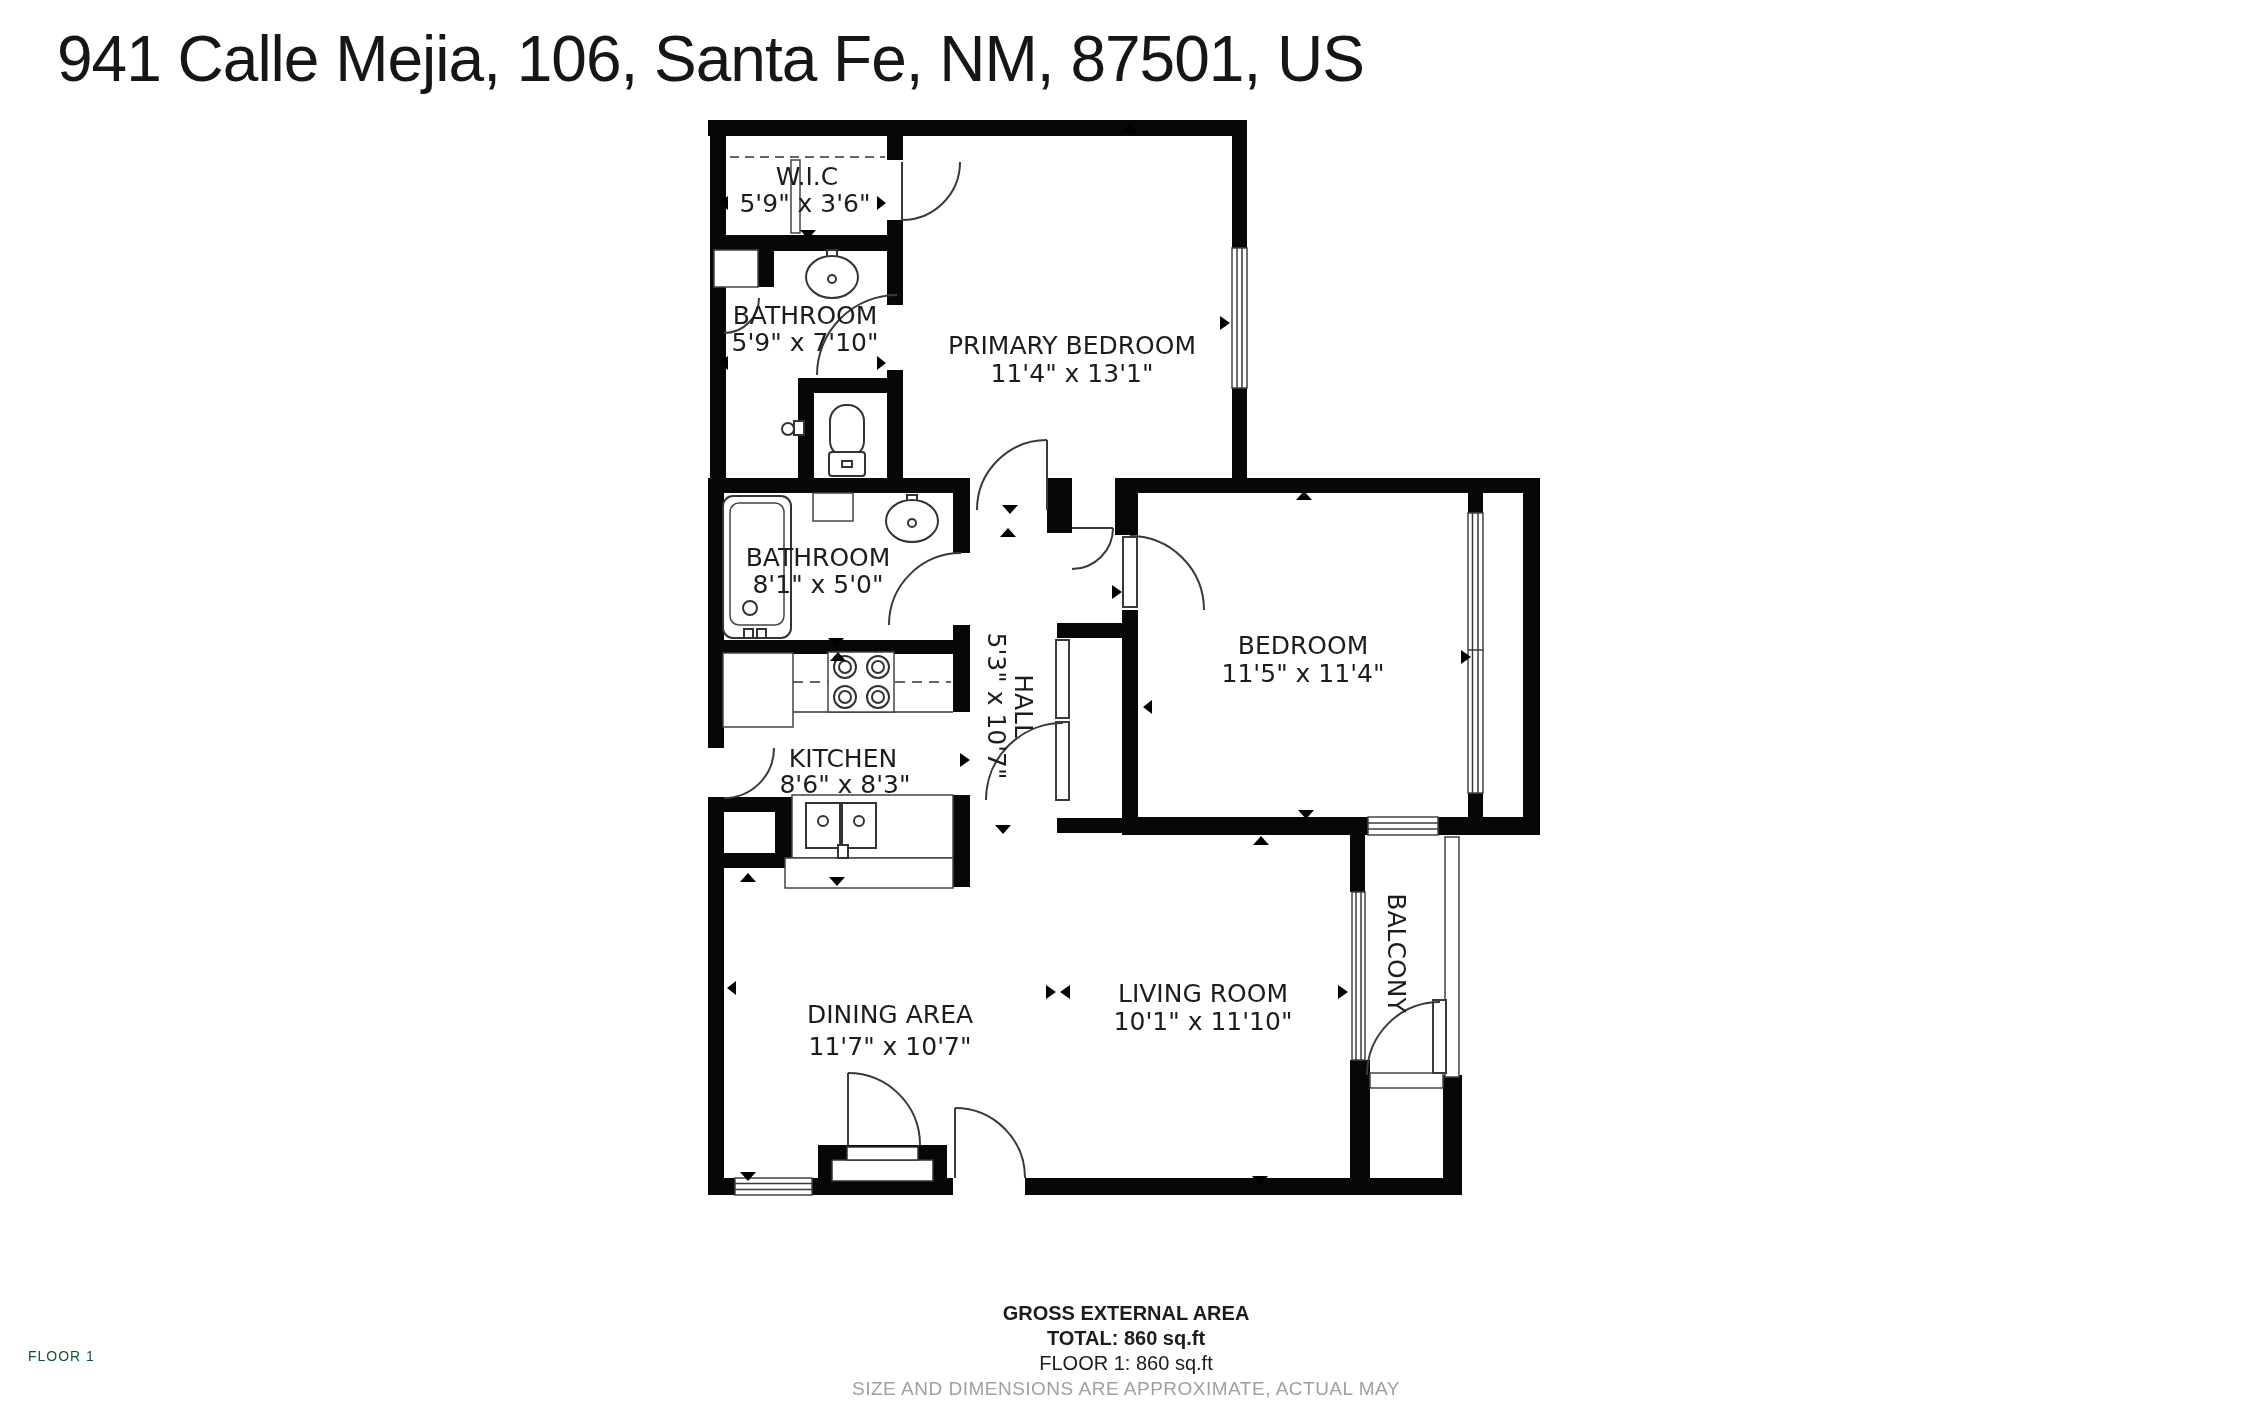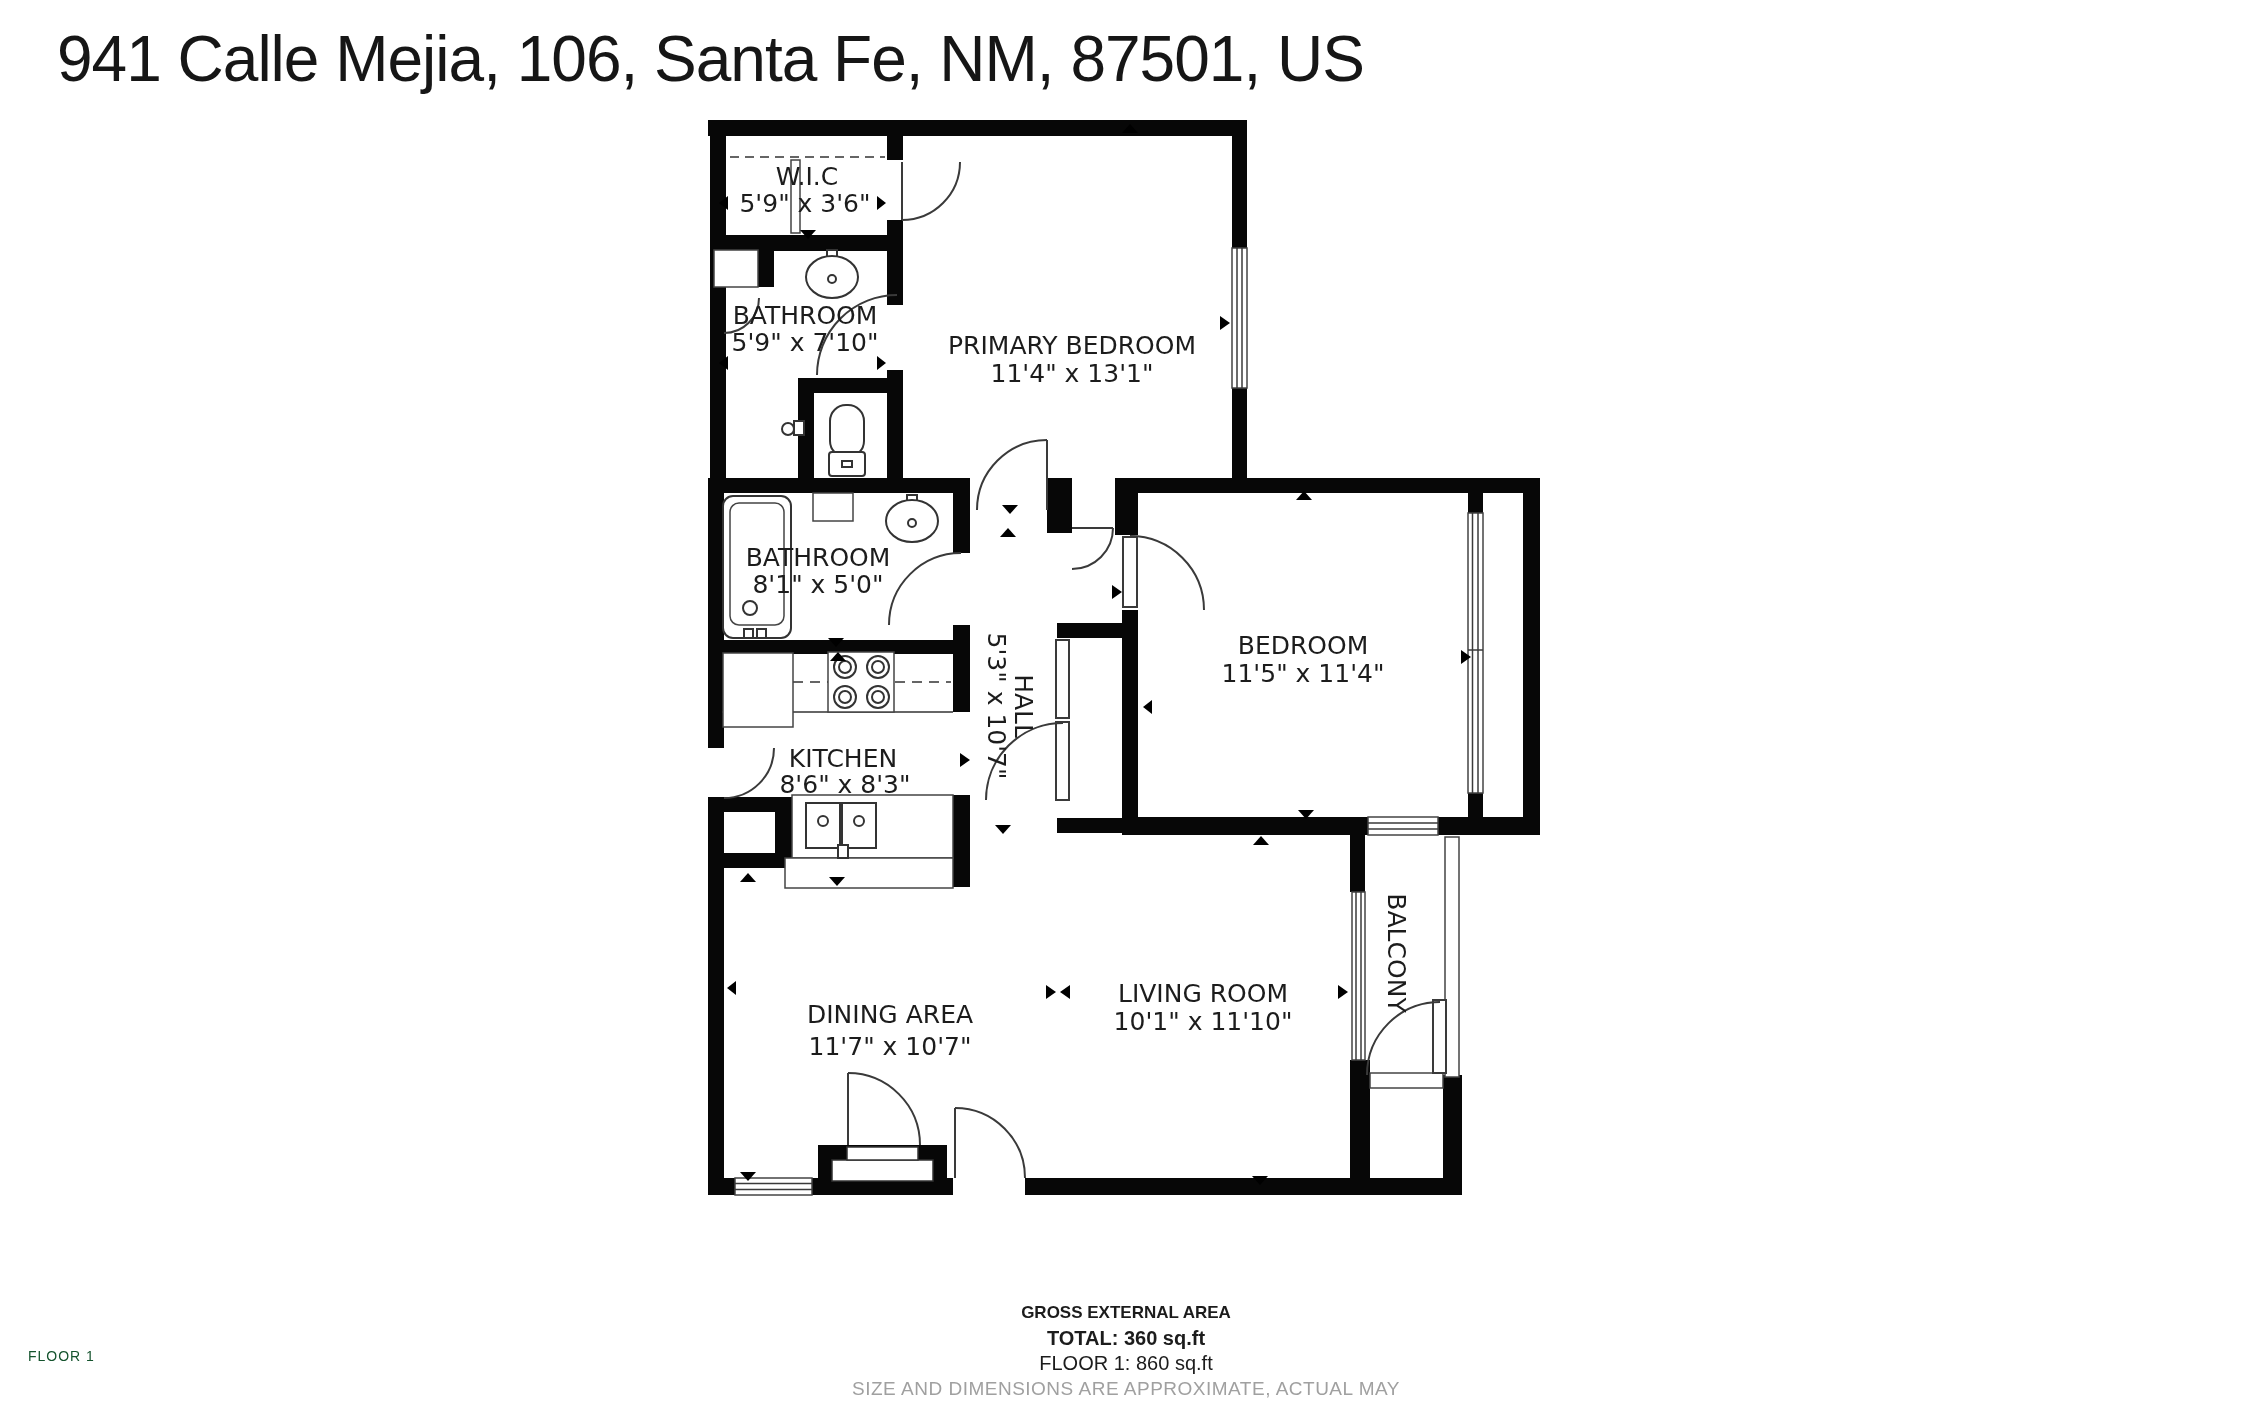--- a/index.html
+++ b/index.html
@@ -2,21 +2,21 @@
 <html><head>
 <meta charset="utf-8">
 <style>
   html,body{margin:0;padding:0;background:#ffffff;}
   .canvas{position:relative;width:2245px;height:1402px;background:#ffffff;overflow:hidden;
           font-family:"Liberation Sans",sans-serif;}
   .title{position:absolute;left:57px;top:22px;font-size:64px;letter-spacing:-1px;
          color:#161616;font-weight:400;white-space:nowrap;}
   .plan-svg{position:absolute;left:0;top:0;}
   .footer{position:absolute;left:826px;top:1300px;width:600px;text-align:center;color:#1c1c1c;}
-  .footer .f1{font-size:17px;font-weight:700;line-height:26px;}
+  .footer .f1{font-size:20px;font-weight:700;line-height:26px;}
   .footer .f2{font-size:20px;font-weight:700;line-height:25px;}
   .footer .f3{font-size:20px;font-weight:400;line-height:25px;}
   .footer .f4{font-size:19px;font-weight:400;line-height:25px;color:#a0a0a0;letter-spacing:.5px;}
   .floor-label{position:absolute;left:28px;top:1348px;font-size:14px;color:#14532d;letter-spacing:1px;}
   
   .w{fill:#070707;}
   .fixture{fill:#ffffff;stroke:#333333;stroke-width:2;}
   .thin{fill:#ffffff;stroke:#444444;stroke-width:1.5;}
   .arc{fill:none;stroke:#3a3a3a;stroke-width:2;}
   .leaf{fill:#ffffff;stroke:#3a3a3a;stroke-width:2;}
@@ -307,19 +307,19 @@
       <text class="rlabel" x="1203" y="1021" dominant-baseline="central">10'1" x 11'10"</text>
 
       <g transform="translate(1396,953) rotate(90)">
         <text class="rlabel" x="0" y="0" dominant-baseline="central">BALCONY</text>
       </g>
     </g>
   </svg>
 
   <div class="footer">
     <div class="f1">GROSS EXTERNAL AREA</div>
-    <div class="f2">TOTAL: 360 sq.ft</div>
+    <div class="f2">TOTAL: 860 sq.ft</div>
     <div class="f3">FLOOR 1: 860 sq.ft</div>
     <div class="f4">SIZE AND DIMENSIONS ARE APPROXIMATE, ACTUAL MAY VARY</div>
   </div>
 
   <div class="floor-label">FLOOR 1</div>
 </div>
 
 </body></html>

